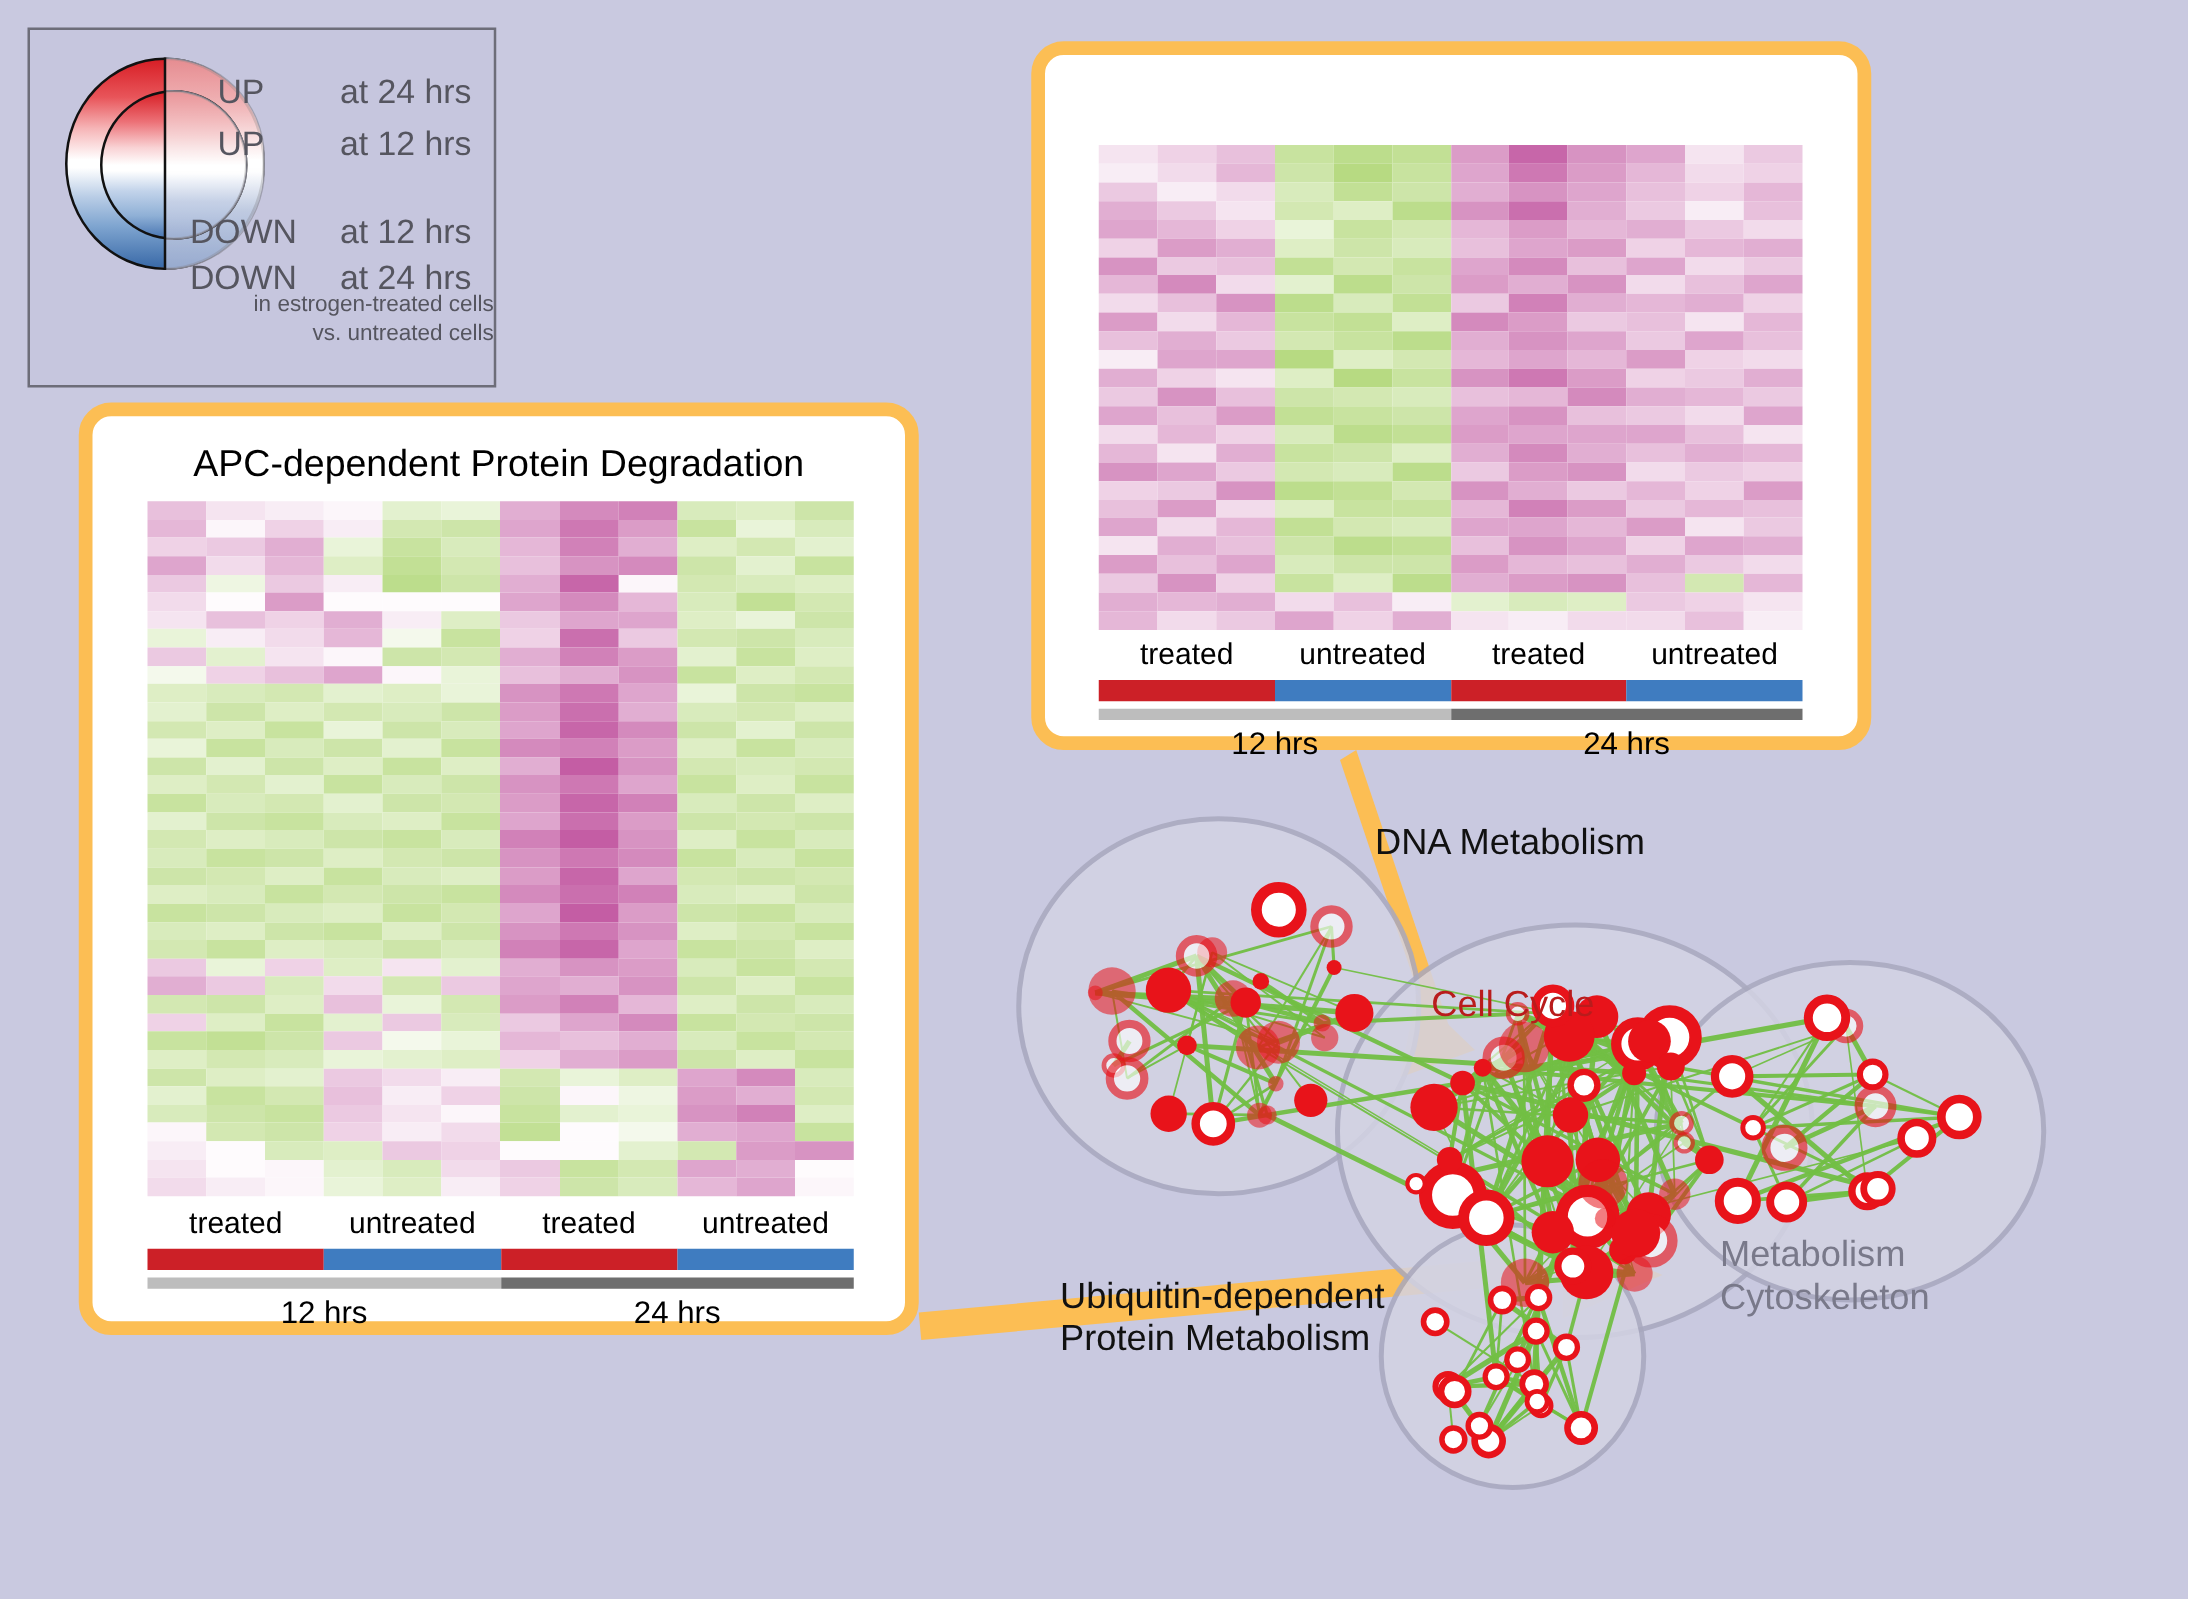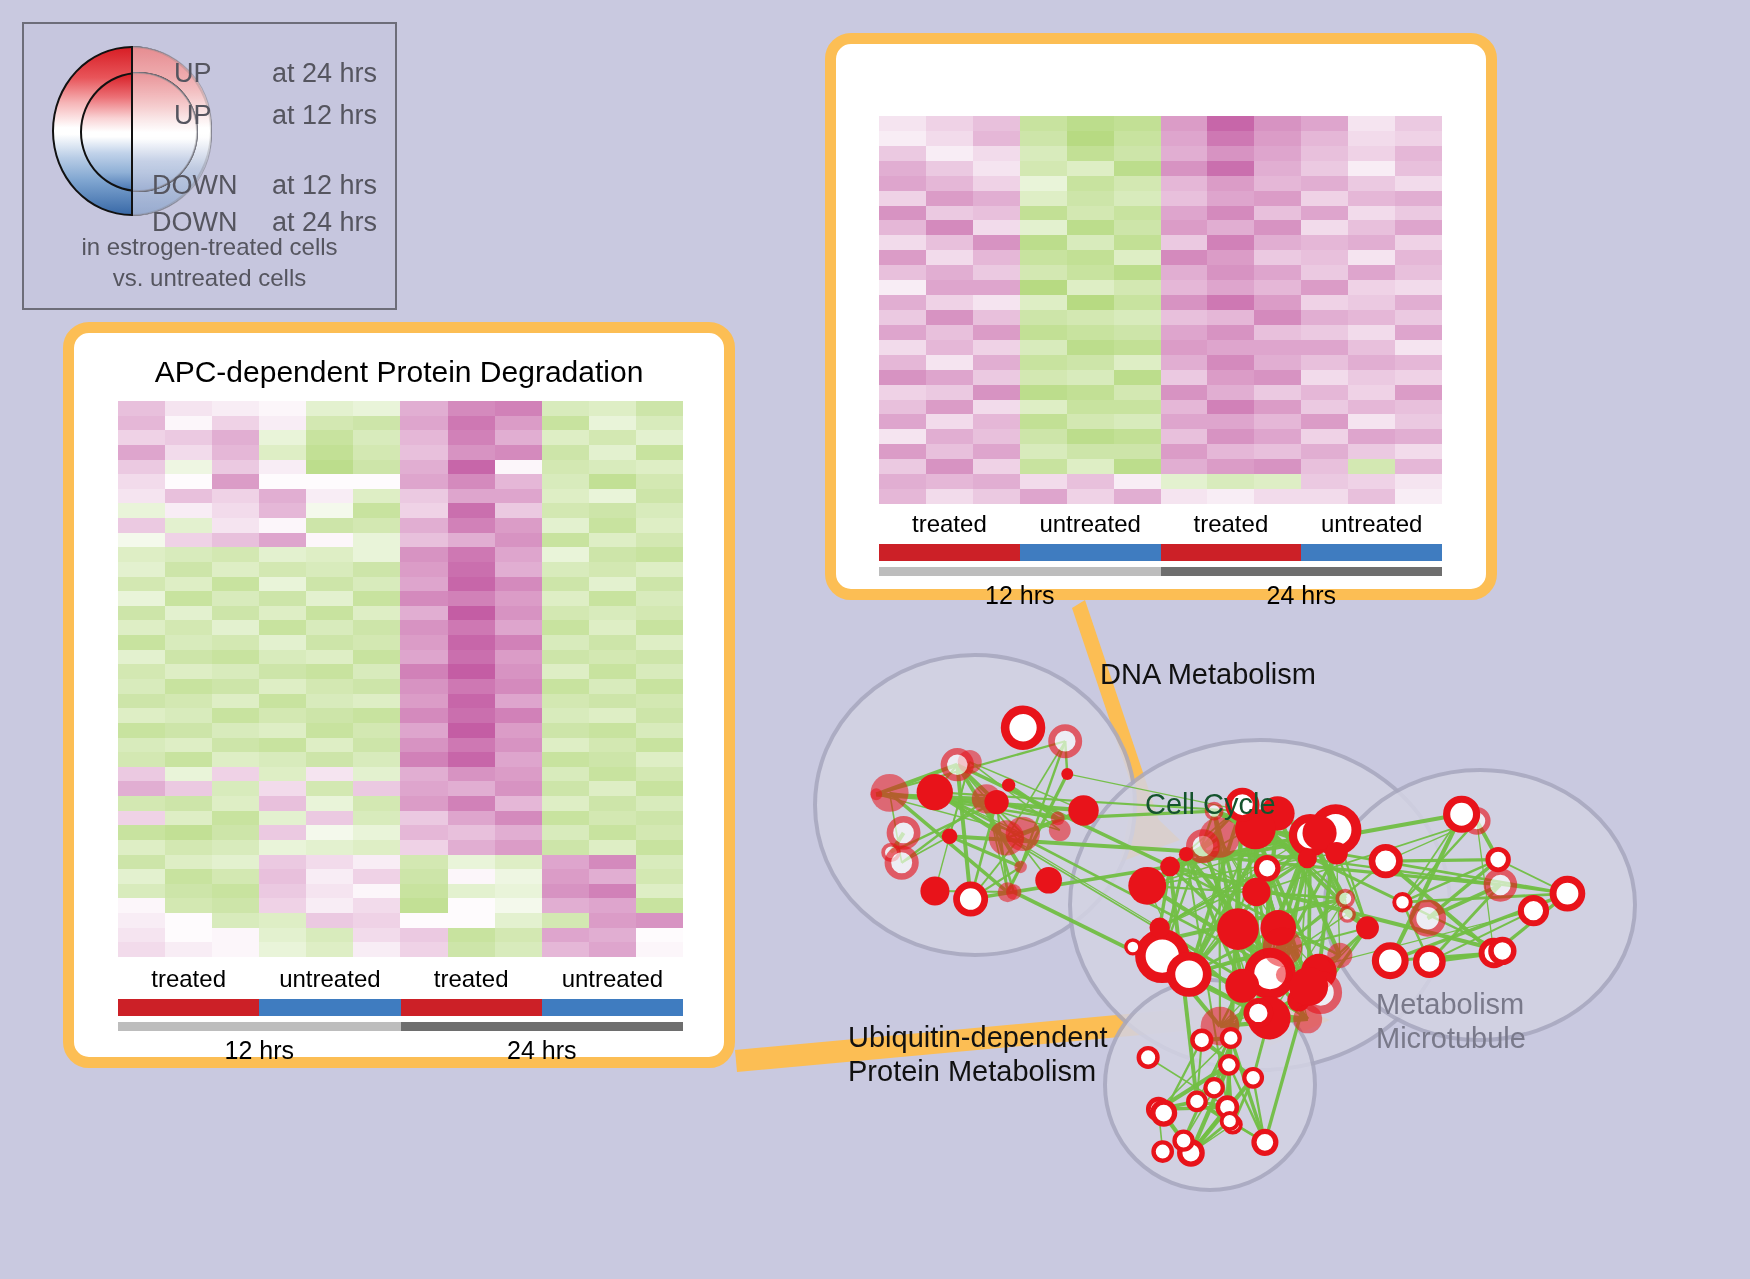--- a/index.html
+++ b/index.html
@@ -25,21 +25,21 @@
     background:linear-gradient(to bottom,#e9a0a4 0%,#f3c7c9 25%,#ffffff 48%,#ffffff 54%,#c6cee3 72%,#a8b6d6 100%);opacity:.85;
     border-right:1px solid #9a9aa8;border-top:1px solid #9a9aa8;border-bottom:1px solid #9a9aa8;box-sizing:border-box;}
   #ring-inner{left:28px;top:26px;width:118px;height:120px;border:2px solid #111;box-sizing:border-box;
     background:linear-gradient(to bottom,#d81f26 0%,#ec7076 20%,#f9d2d4 38%,#ffffff 50%,#ffffff 54%,#c2d3ea 68%,#8fb0d6 85%,#4a77b3 100%);}
   #ring-inner-right{left:80px;top:26px;width:66px;height:120px;border-radius:0 60px 60px 0;
     background:linear-gradient(to bottom,#eeb3b6 0%,#f7dcdd 30%,#ffffff 50%,#ffffff 56%,#ccd4e8 75%,#b4bfdb 100%);opacity:.8;
     border-right:1px solid #9a9aa8;border-top:1px solid #9a9aa8;border-bottom:1px solid #9a9aa8;box-sizing:border-box;}
   #wheel-axis{position:absolute;left:79px;top:0;width:2px;height:170px;background:#111;}
   .wheel-lbl{position:absolute;color:#55555f;font-size:27px;line-height:1;}
   .wheel-time{position:absolute;color:#55555f;font-size:27px;line-height:1;}
-  #cw-caption{position:absolute;left:0;right:0;top:208px;text-align:center;color:#55555f;font-size:24px;line-height:1.28;}
+  #cw-caption{position:absolute;left:0;right:0;top:208px;text-align:right;color:#55555f;font-size:18px;line-height:1.28;}
 
   
   #legend-card{
     position:absolute;left:447px;top:47px;width:292px;height:186px;
     background:#ffffff;border:9px solid #fcbe54;border-radius:22px;box-sizing:border-box;
   }
   #legend-title{position:absolute;left:0;right:0;top:16px;text-align:center;font-size:27px;color:#000;line-height:1.2;}
   .legend-row{position:absolute;display:flex;align-items:center;gap:14px;left:61px;}
   .legend-sw{width:25px;height:25px;border:2px solid #3a3a3a;box-sizing:border-box;display:block;}
   .legend-txt{font-size:29px;color:#000;}
@@ -62,21 +62,21 @@
   .axis-labels span{text-align:center;font-size:24px;color:#000;}
   .trt-bar{position:absolute;display:grid;grid-template-columns:repeat(4,1fr);height:17px;}
   .time-bar{position:absolute;display:grid;grid-template-columns:repeat(2,1fr);height:9px;}
   .time-labels{position:absolute;display:grid;grid-template-columns:repeat(2,1fr);}
   .time-labels span{text-align:center;font-size:25px;color:#000;}
 
   
   #network{position:absolute;left:790px;top:615px;width:960px;height:664px;}
   .net-label{position:absolute;font-size:29px;line-height:1.18;}
   #lbl-dna{left:310px;top:42px;color:#111;}
-  #lbl-cc{left:355px;top:172px;color:#14532d;}
+  #lbl-cc{left:355px;top:172px;color:#b91c1c;}
   #lbl-mt{left:586px;top:372px;color:#79798a;text-align:left;}
   #lbl-ub{left:58px;top:405px;color:#111;}
 </style>
 </head>
 <body>
 
 <div class="root">
 
   <div id="colorwheel-box">
     <div id="wheel-wrap">
@@ -1268,21 +1268,21 @@
           <circle cx="424.10521627833464" cy="472.7280026339253" r="8.63946019142841" fill="#ffffff" stroke="#e8131a" stroke-width="4.146940891885637" opacity="1"></circle>
           <circle cx="368.4251749503019" cy="494.2650098024611" r="10.063024998671853" fill="#ffffff" stroke="#e8131a" stroke-width="4.830251999362489" opacity="1"></circle>
           <circle cx="439.6904010062546" cy="506.1503312480446" r="8.096920251891445" fill="#ffffff" stroke="#e8131a" stroke-width="3.8865217209078935" opacity="1"></circle>
           <circle cx="373.7156961936915" cy="498.12218580177614" r="10.895441056646145" fill="#ffffff" stroke="#e8131a" stroke-width="5.22981170719015" opacity="1"></circle>
         </g>
       </svg>
     <div class="net-label" id="lbl-dna">DNA Metabolism</div>
     <div class="net-label" id="lbl-cc">Cell Cycle</div>
     <div class="net-label" id="lbl-mt">
       <div>Metabolism</div>
-      <div>Microtubule</div>
+      <div>Cytoskeleton</div>
     </div>
     <div class="net-label" id="lbl-ub">
       <div>Ubiquitin-dependent</div>
       <div>Protein Metabolism</div>
     </div>
   </div>
 
 </div>
 
 </body></html>

